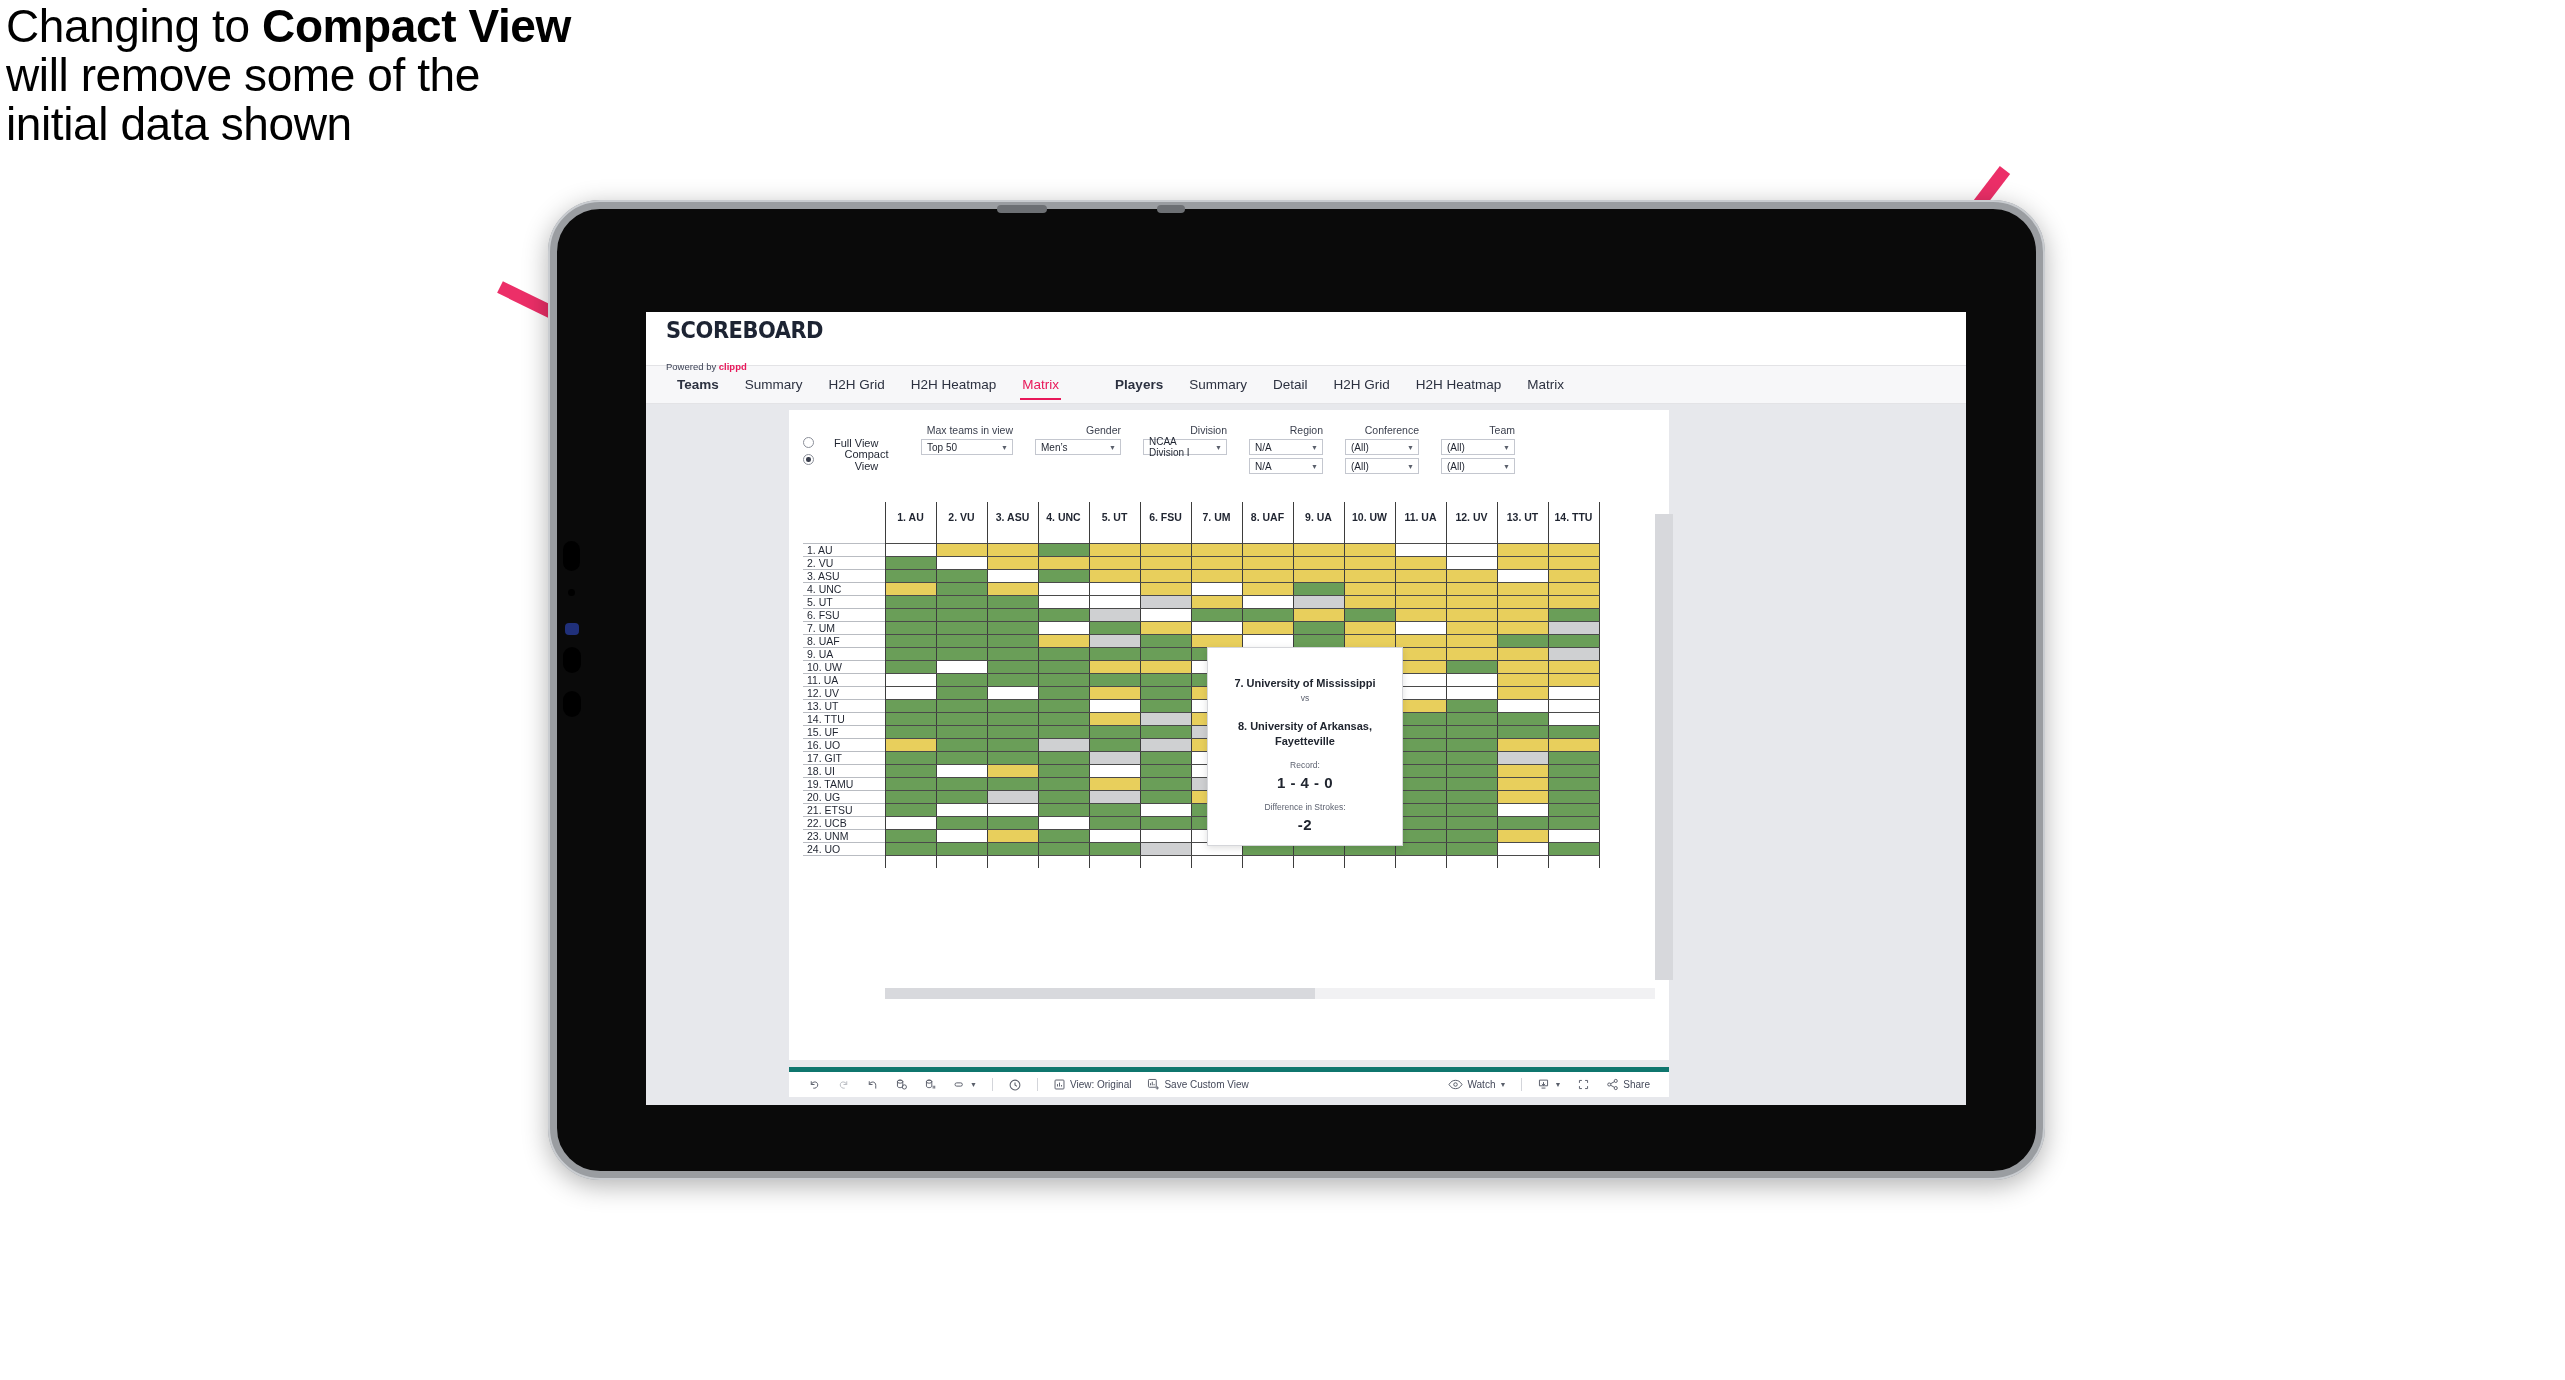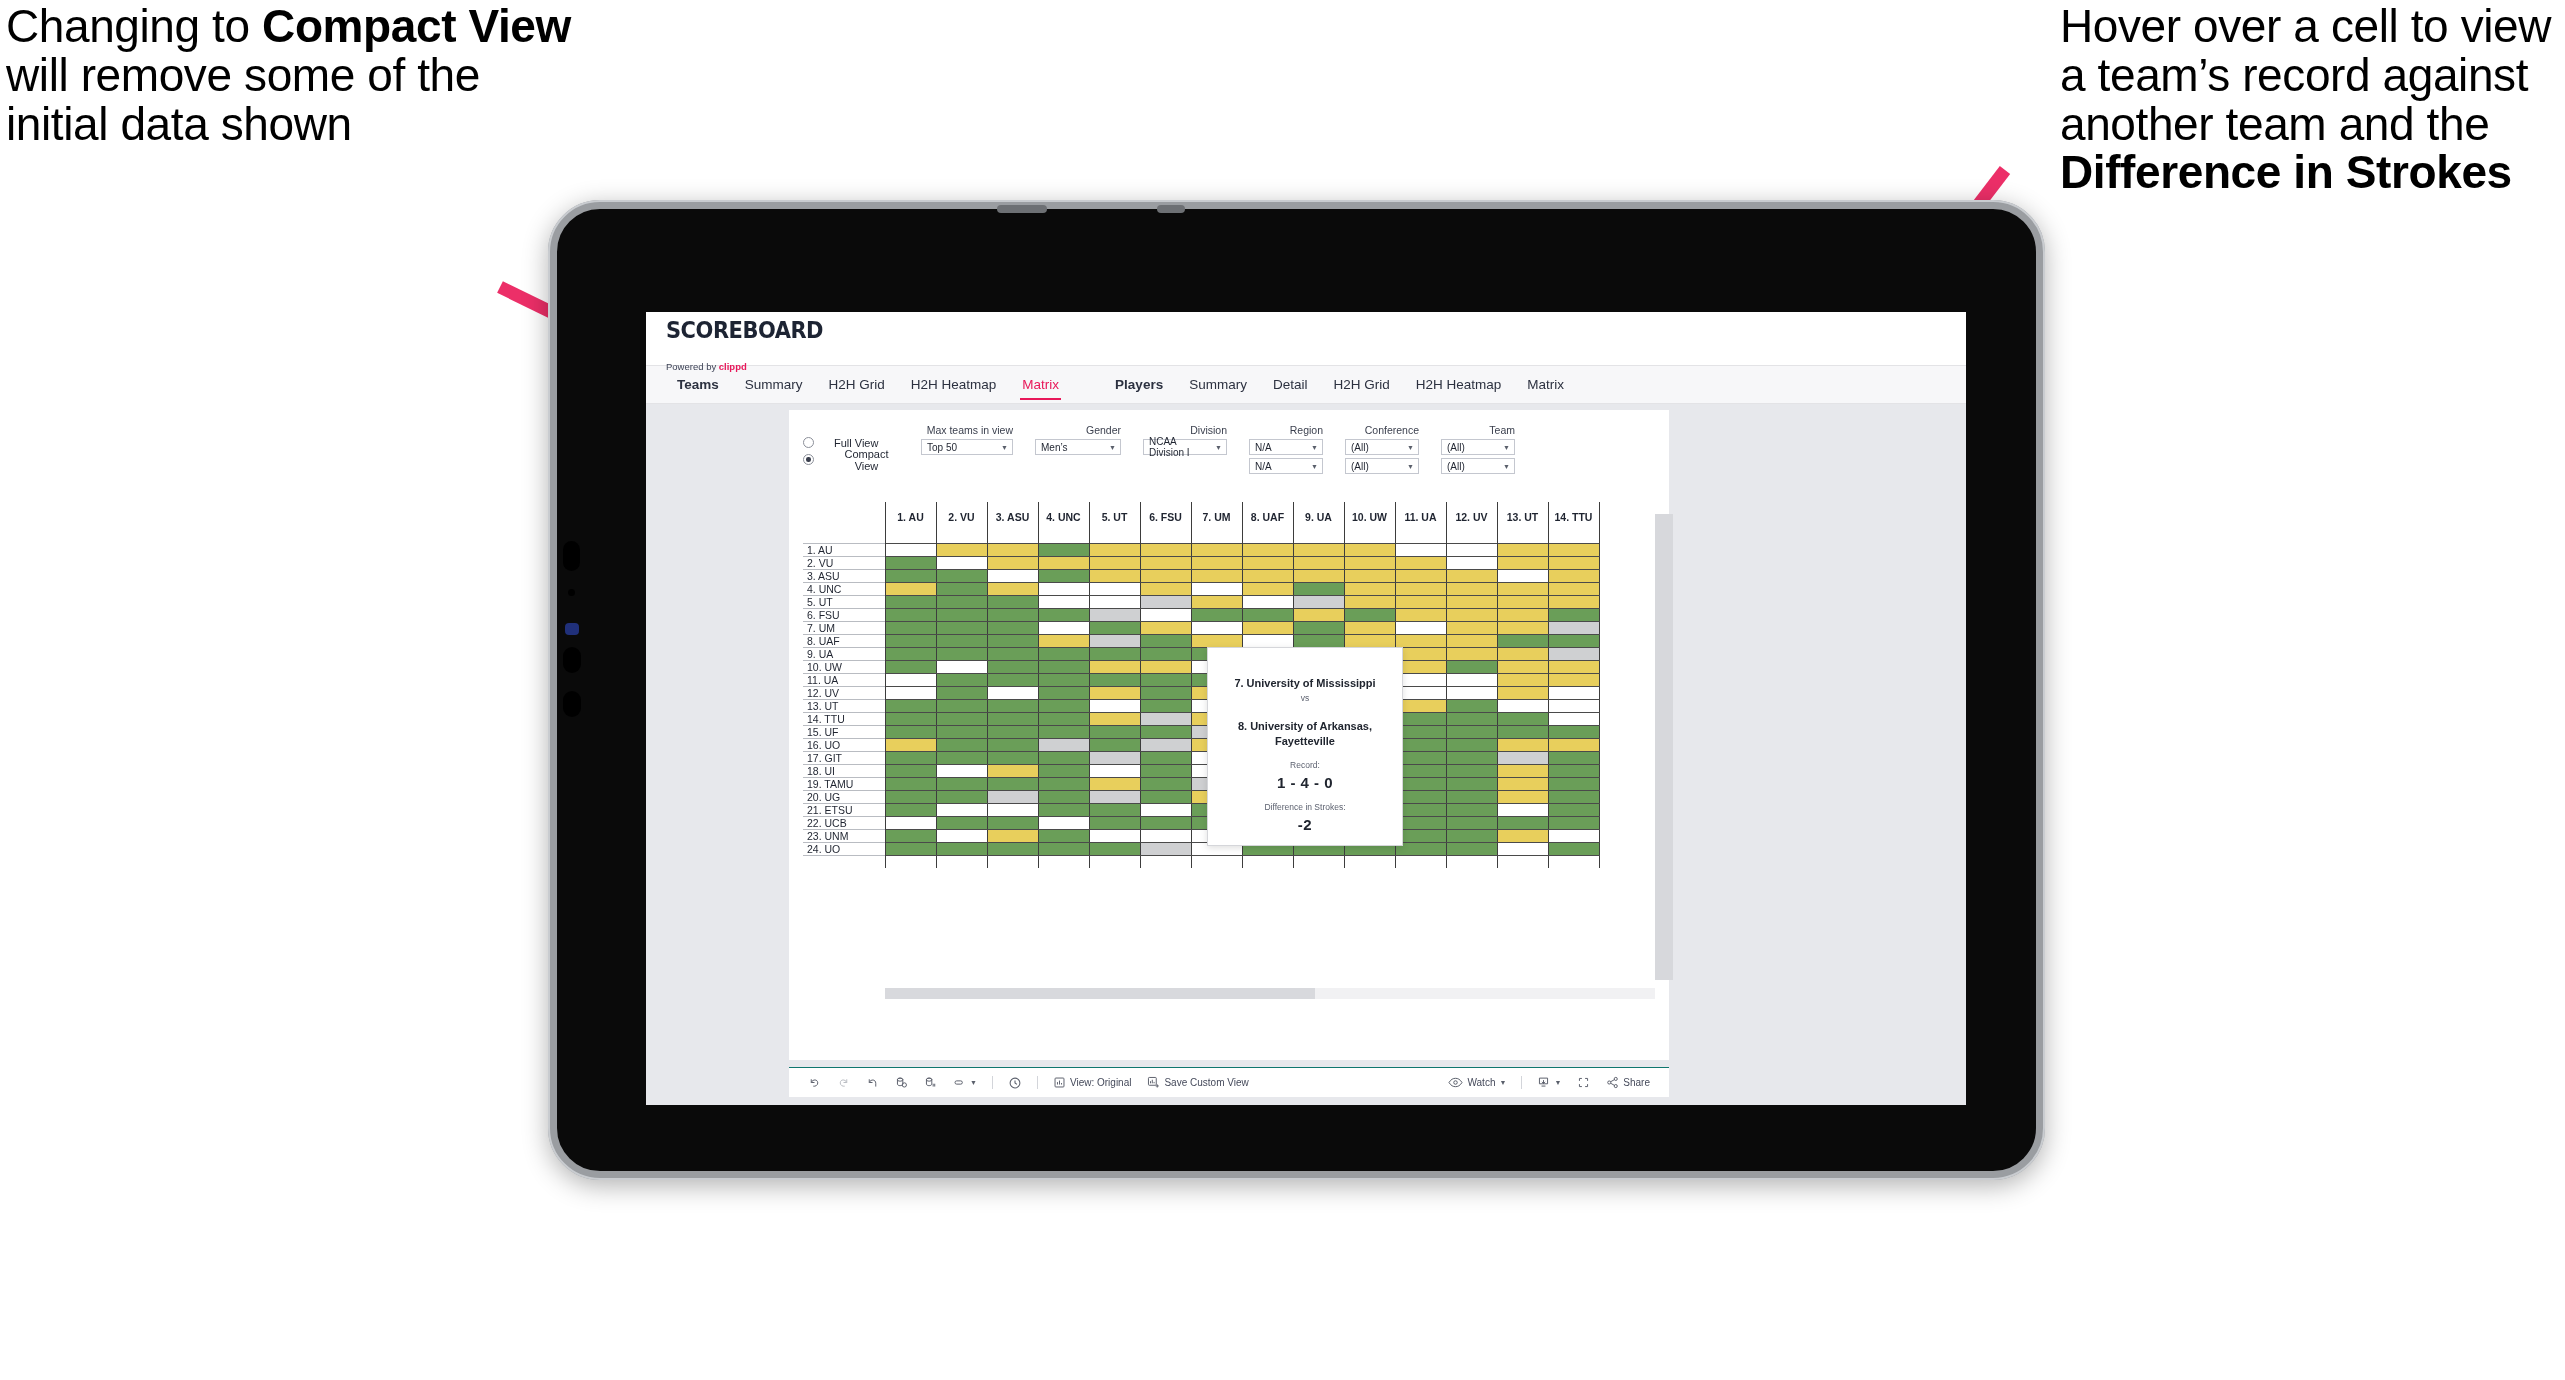--- a/index.html
+++ b/index.html
@@ -181,42 +181,39 @@
     padding: 12px 8px 12px 8px; text-align:center; z-index: 20;
   }
   #tooltip .t-team { font-size: 11px; color:#20252f; font-weight:600; line-height:1.35;margin-top:16px; }
   #tooltip .t-vs { font-size: 8.5px; color:#5d6270; margin: 2px 0 1px; text-align: center; }
   #tooltip .t-sec-lab { font-size: 8.5px; color:#5d6270; margin-top: 11px; }
   #tooltip .t-sec-val { font-size: 15px; color:#20252f; font-weight:700; margin-top: 4px; letter-spacing: .5px; }
 
   
   #toolbar {
     position:absolute; left: 143px; bottom: 8px; width: 880px; height: 30px;
-    background:#fff; border-top: 1px solid #0f766e;
+    background:#fff; border-top: 5px solid #0f766e;
     display:flex; align-items:center; padding: 0 12px; gap: 2px;
     font-size: 10px; color:#44495a;
   }
   .tb { display:flex; align-items:center; gap:4px; padding: 0 7px; height: 22px; white-space:nowrap; }
   .tb svg { display:block; }
   .tb-sep { width:1px; height:13px; background:#d3d5da; margin: 0 6px; }
   .tb-spacer { flex: 1; }
   .caret-sm { font-size: 7px; color:#5a5f6b; }
 </style>
 </head>
 <body>
 
 <div id="root">
 
   <div class="annot" id="annot-left">
     <span>Changing to </span><b>Compact View</b><span> will remove some of the initial data shown</span>
   </div>
 
-  <div class="annot" id="annot-right">
-    <span>Hover over a cell to view a team’s record against another team and the </span><b>Difference in Strokes</b>
-  </div>
 
   <svg id="arrows" viewBox="0 0 2565 1380">
     <defs>
       <marker id="ah" markerWidth="6" markerHeight="6" refX="3" refY="3" orient="auto">
         <path d="M0,0 L6,3 L0,6 Z" fill="#ec2f68"></path>
       </marker>
     </defs>
     <line x1="500" y1="287" x2="830" y2="448" stroke="#ec2f68" stroke-width="13" marker-end="url(#ah)"></line>
     <line x1="2005" y1="170" x2="1592" y2="710" stroke="#ec2f68" stroke-width="13" marker-end="url(#ah)"></line>
   </svg>

